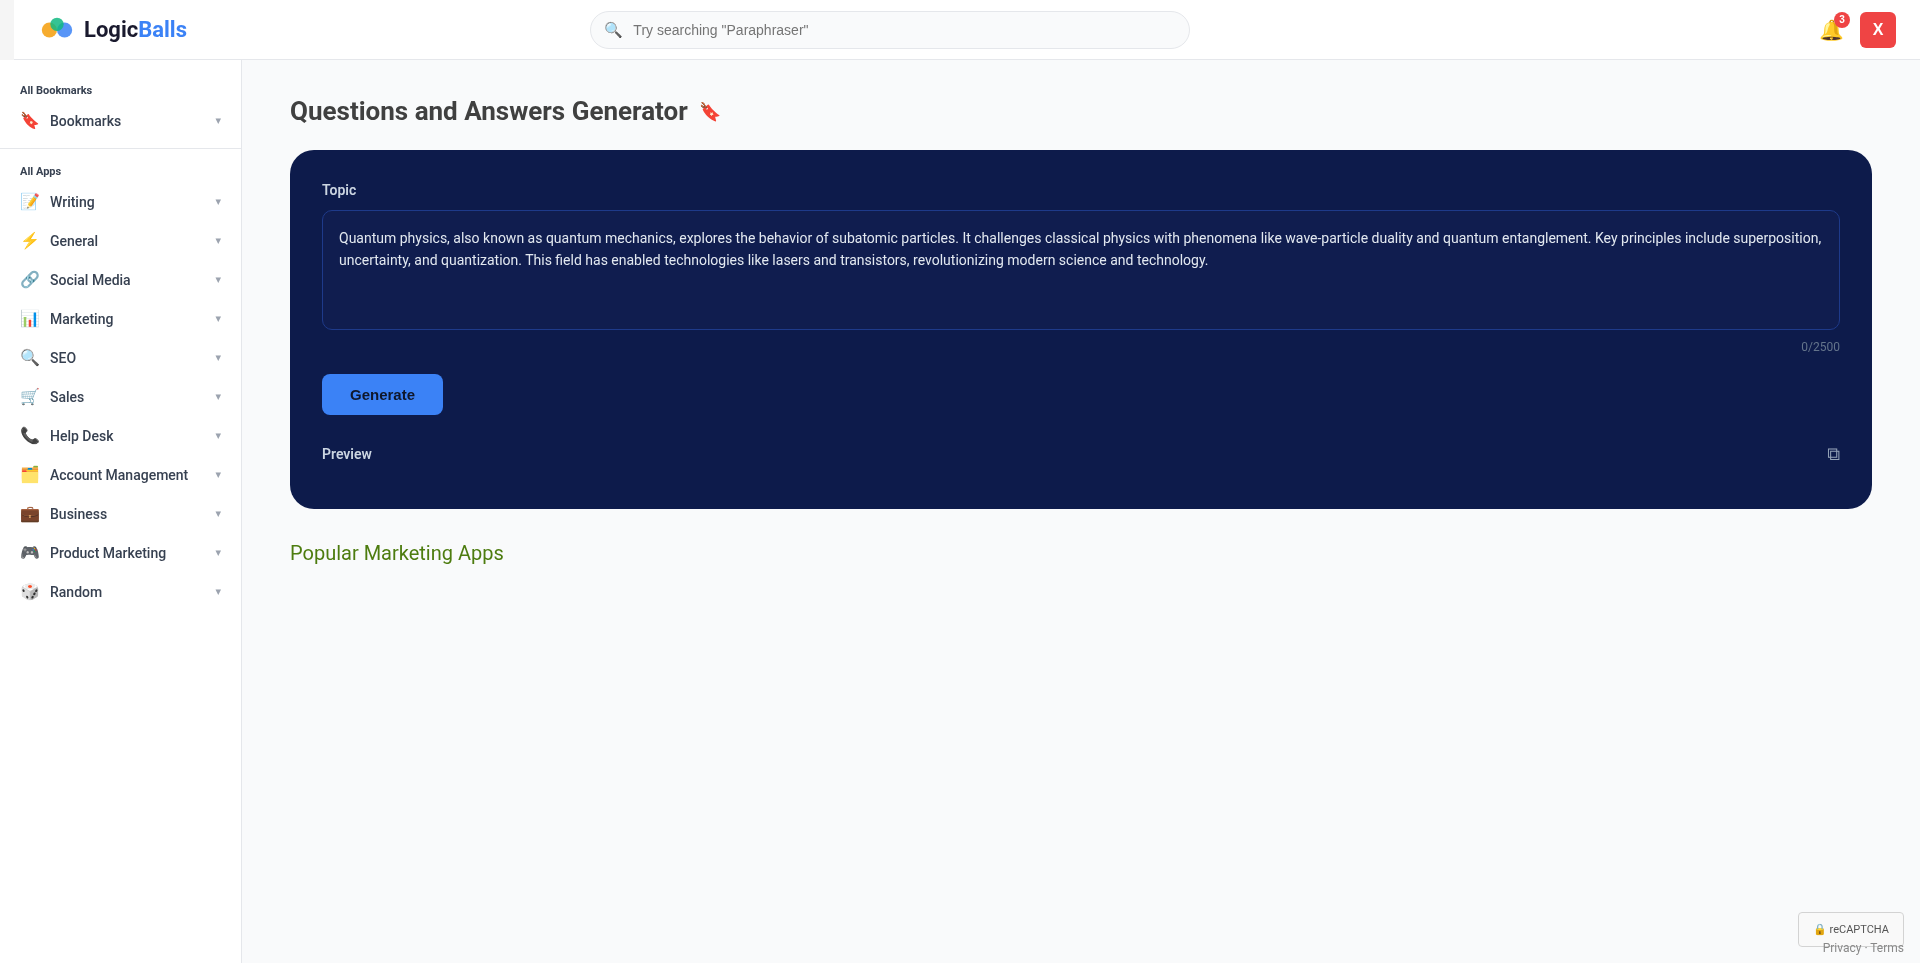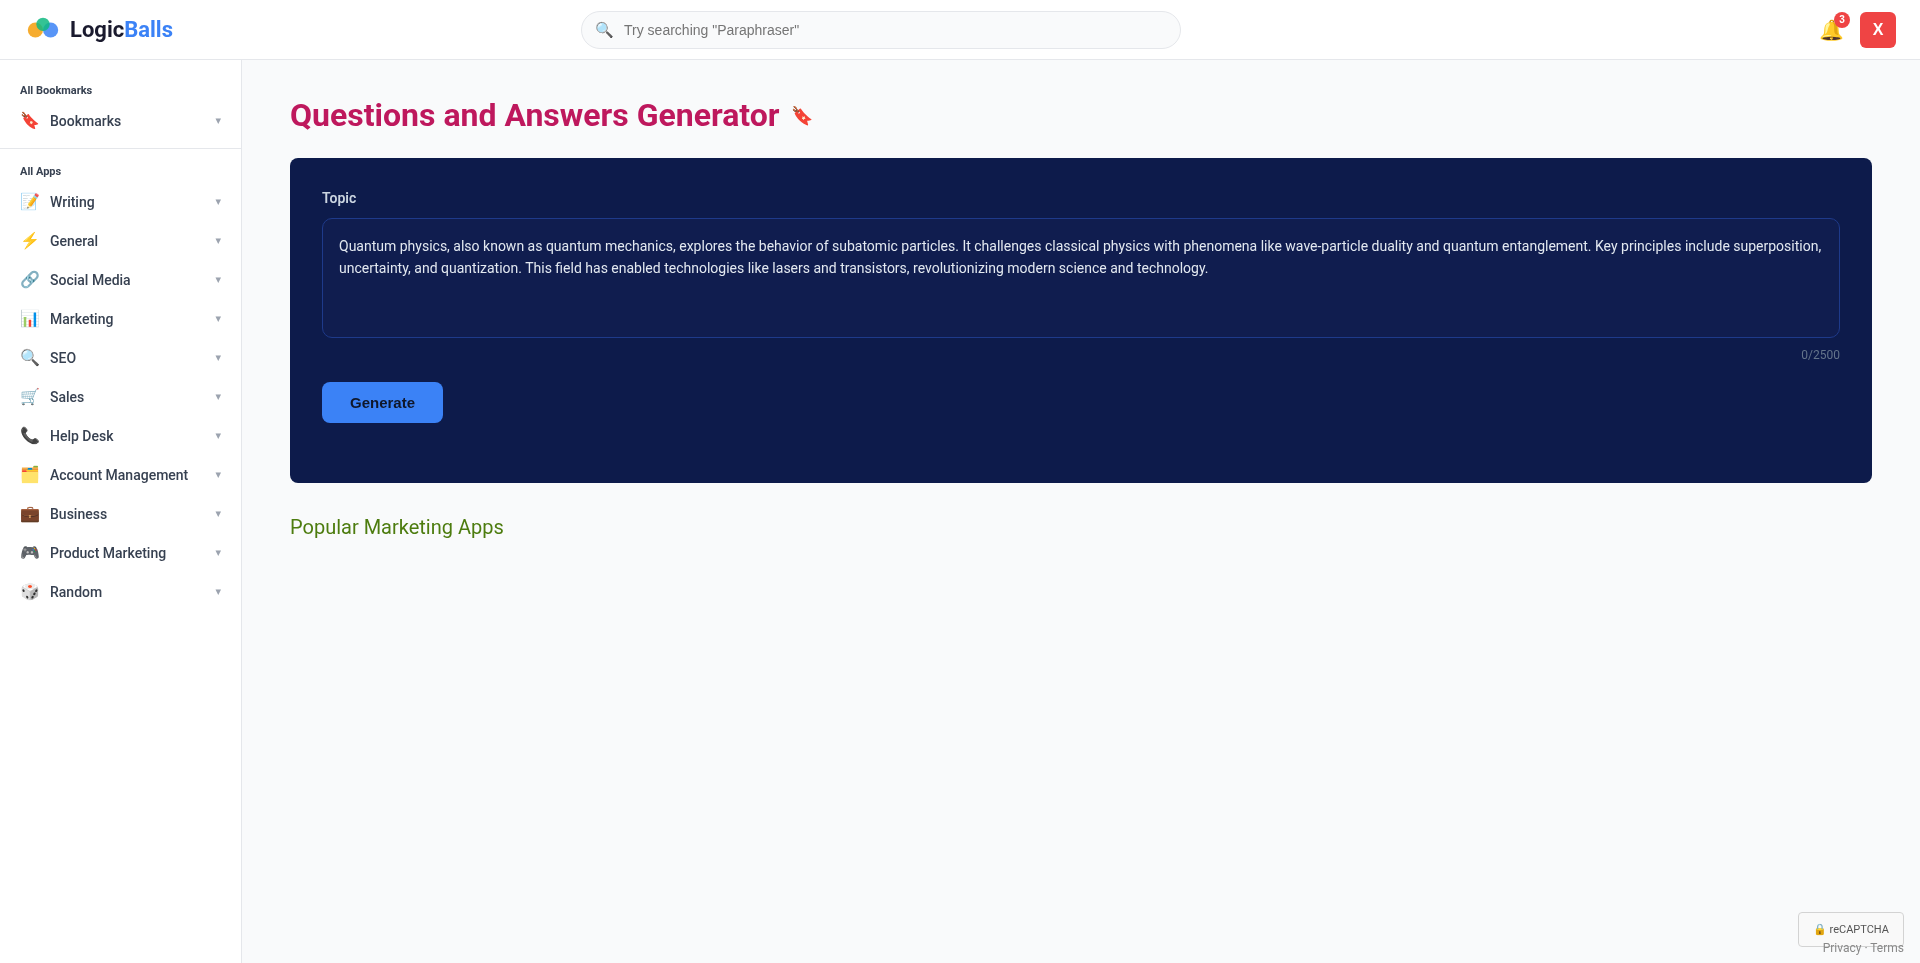--- a/index.html
+++ b/index.html
@@ -8,20 +8,21 @@
     
     .header {
       background: #fff;
       border-bottom: 1px solid #e5e7eb;
       display: flex;
       align-items: center;
       padding: 0 24px;
       height: 60px;
       flex-shrink: 0;
       z-index: 10;
+      margin-left: 14px;
     }
     .logo-area {
       display: flex;
       align-items: center;
       gap: 8px;
       min-width: 240px;
     }
     .logo-icon {
       width: 38px;
       height: 38px;
@@ -171,34 +172,34 @@
       padding: 36px 48px;
       background: #f9fafb;
     }
     .page-title-row {
       display: flex;
       align-items: center;
       gap: 12px;
       margin-bottom: 24px;
     }
     .page-title {
-      font-size: 32px;
+      font-size: 26px;
       font-weight: 700;
-      color: #be185d;
+      color: #404040;
     }
     .bookmark-icon {
       font-size: 18px;
       color: #6b7280;
       cursor: pointer;
     }
 
     
     .tool-card {
       background: #0d1b4b;
-      border-radius: 8px;
+      border-radius: 24px;
       padding: 32px;
       margin-bottom: 32px;
     }
     .topic-label {
       font-size: 14px;
       font-weight: 600;
       color: #cbd5e1;
       margin-bottom: 12px;
     }
     .topic-textarea {
@@ -443,20 +444,24 @@
     </div>
 
     <div class="tool-card">
       <div class="topic-label">Topic</div>
       <textarea class="topic-textarea" style="">Quantum physics, also known as quantum mechanics, explores the behavior of subatomic particles. It challenges classical physics with phenomena like wave-particle duality and quantum entanglement. Key principles include superposition, uncertainty, and quantization. This field has enabled technologies like lasers and transistors, revolutionizing modern science and technology.</textarea>
       <div class="char-count">0/2500</div>
 
       <button class="generate-btn">Generate</button>
 
       <div class="preview-section">
+        <div class="preview-header">
+          <span class="preview-label">Preview</span>
+          <span class="copy-icon">⧉</span>
+        </div>
       </div>
     </div>
 
     <h2 class="popular-section-title">Popular Marketing Apps</h2>
 
   </main>
 </div>
 
 <div class="recaptcha-stub">
   🔒 reCAPTCHA

